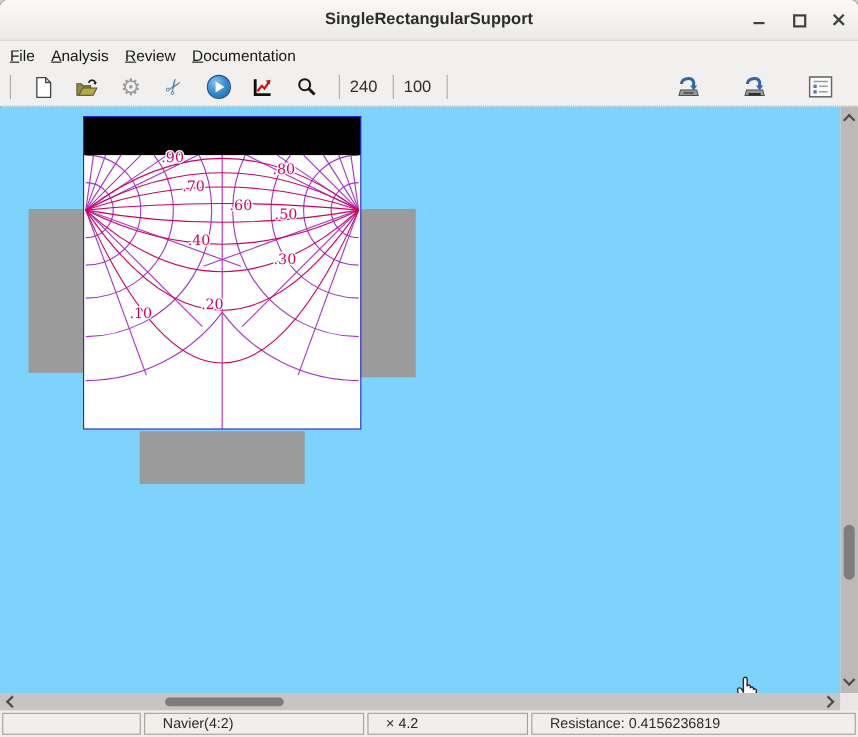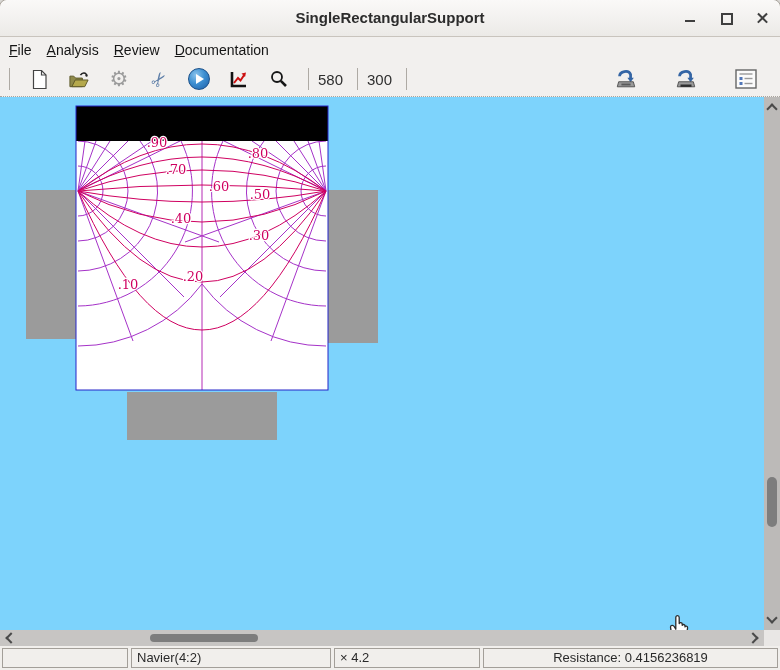--- a/index.html
+++ b/index.html
@@ -54,22 +54,22 @@
   .chev-up{left:4px;top:8px;transform:rotate(135deg);}
   .chev-down{left:4px;bottom:8px;transform:rotate(-45deg);}
   .chev-left{left:7px;top:4px;transform:rotate(45deg);}
   .chev-right{right:7px;top:4px;transform:rotate(-135deg);}
   .vthumb{position:absolute;left:3px;top:380px;width:10px;height:50px;background:#7d7d7d;border-radius:5px;}
   .hthumb{position:absolute;left:150px;top:4px;width:108px;height:8px;background:#7d7d7d;border-radius:4px;}
   
   .statusbar{position:absolute;top:646px;left:0;width:780px;height:24px;background:#f1efec;
     display:flex;gap:3px;padding:2px;box-sizing:border-box;}
   .scell{border:1px solid #a39f99;font-size:13px;line-height:18px;color:#2a2a2a;
-    padding:0 5px;box-sizing:border-box;white-space:nowrap;overflow:hidden;}
-  .c0{width:126px;flex:none;} .c1{width:200px;flex:none;} .c2{width:146px;flex:none;} .c3{flex:1;text-align:center;}
+    padding:0 16px;box-sizing:border-box;white-space:nowrap;overflow:hidden;}
+  .c0{width:126px;flex:none;} .c1{width:200px;flex:none;} .c2{width:146px;flex:none;} .c3{flex:1;}
 </style>
 </head>
 <body>
 
 <div class="window">
 
   <div class="titlebar">
     <div class="title">SingleRectangularSupport</div>
     <div class="win-controls">
       <div class="wbtn">
@@ -134,23 +134,23 @@
     </div>
 
     <div class="tbtn">
       <svg width="20" height="20" viewBox="0 0 20 20">
         <circle cx="8" cy="8" r="5" fill="none" stroke="#161616" stroke-width="1.8"></circle>
         <line x1="11.8" y1="11.8" x2="17" y2="17" stroke="#161616" stroke-width="2.6"></line>
       </svg>
     </div>
 
     <div class="tsep"></div>
-    <span class="tnum">580</span>
-    <div class="tsep"></div>
-    <span class="tnum">300</span>
+    <span class="tnum">240</span>
+    <div class="tsep"></div>
+    <span class="tnum">100</span>
     <div class="tsep"></div>
 
     <div class="tool-right">
       <div class="tbtn">
         <svg width="24" height="22" viewBox="0 0 24 22">
           <path d="M5 8 C5 2.5 15 0.5 17 6 L17 10" fill="none" stroke="#3465a4" stroke-width="3"></path>
           <path d="M13.5 9.5 L20.5 9.5 L17 14.5 Z" fill="#3465a4"></path>
           <path d="M4 14 L20 14 L21.5 19.5 L2.5 19.5 Z" fill="#9a9a9a" stroke="#4d4d4d" stroke-width="1"></path>
           <rect x="7" y="16" width="10" height="2" fill="#5a5a5a"></rect>
         </svg>

